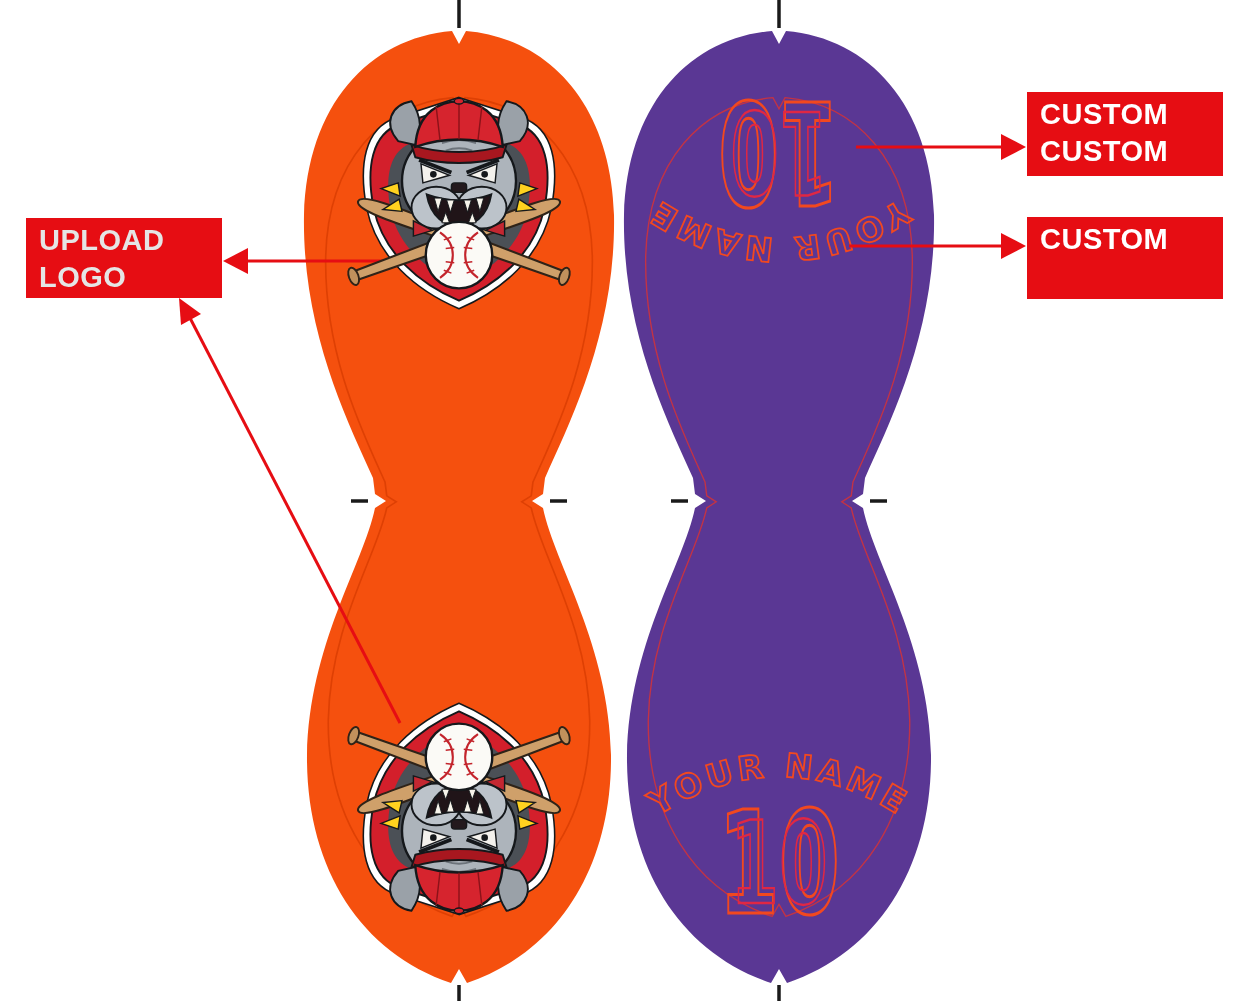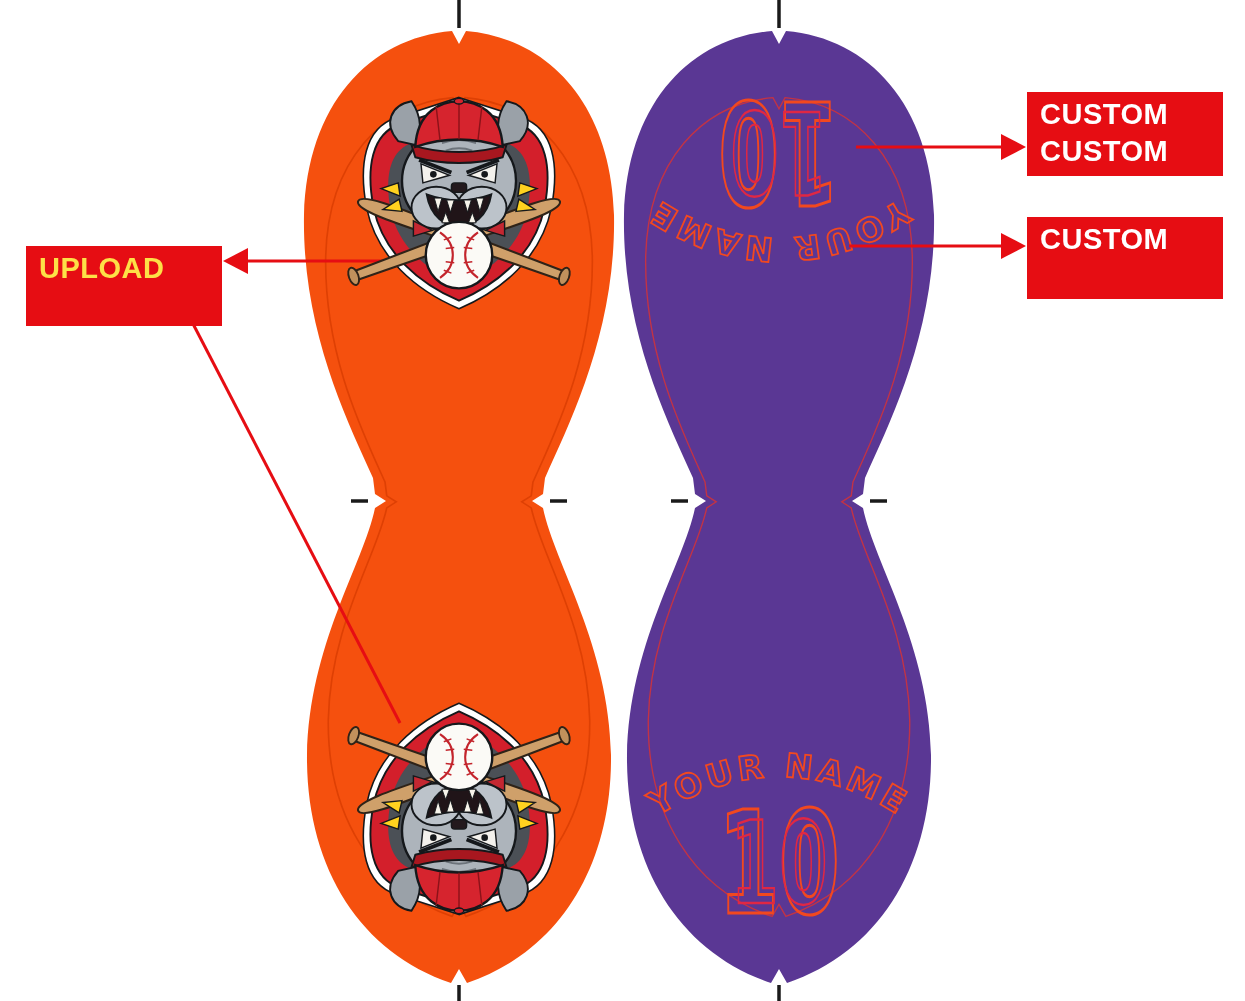--- a/index.html
+++ b/index.html
@@ -162,22 +162,23 @@
     <line x1="779" y1="0" x2="779" y2="28"></line>
     <line x1="459" y1="985" x2="459" y2="1001"></line>
     <line x1="779" y1="985" x2="779" y2="1001"></line>
     <line x1="351" y1="501" x2="368" y2="501"></line>
     <line x1="550" y1="501" x2="567" y2="501"></line>
     <line x1="671" y1="501" x2="688" y2="501"></line>
     <line x1="870" y1="501" x2="887" y2="501"></line>
   </g>
 </svg>
 
-<div class="callout" id="co-upload" style="background: rgb(230, 13, 19); color: #fde047; margin-top: 28px;">
+<div class="callout" id="co-upload" style="background: rgb(230, 13, 19); color: #e5e5e5;">
   <div>UPLOAD</div>
+  <div>LOGO</div>
 </div>
 <div class="callout" id="co-number" style="background: rgb(230, 13, 19); color: rgb(255, 255, 255);">
   <div>CUSTOM</div>
   <div>CUSTOM</div>
 </div>
 <div class="callout" id="co-name" style="background: rgb(230, 13, 19); color: rgb(255, 255, 255);">
   <div>CUSTOM</div>
 </div>
 
 </div>

